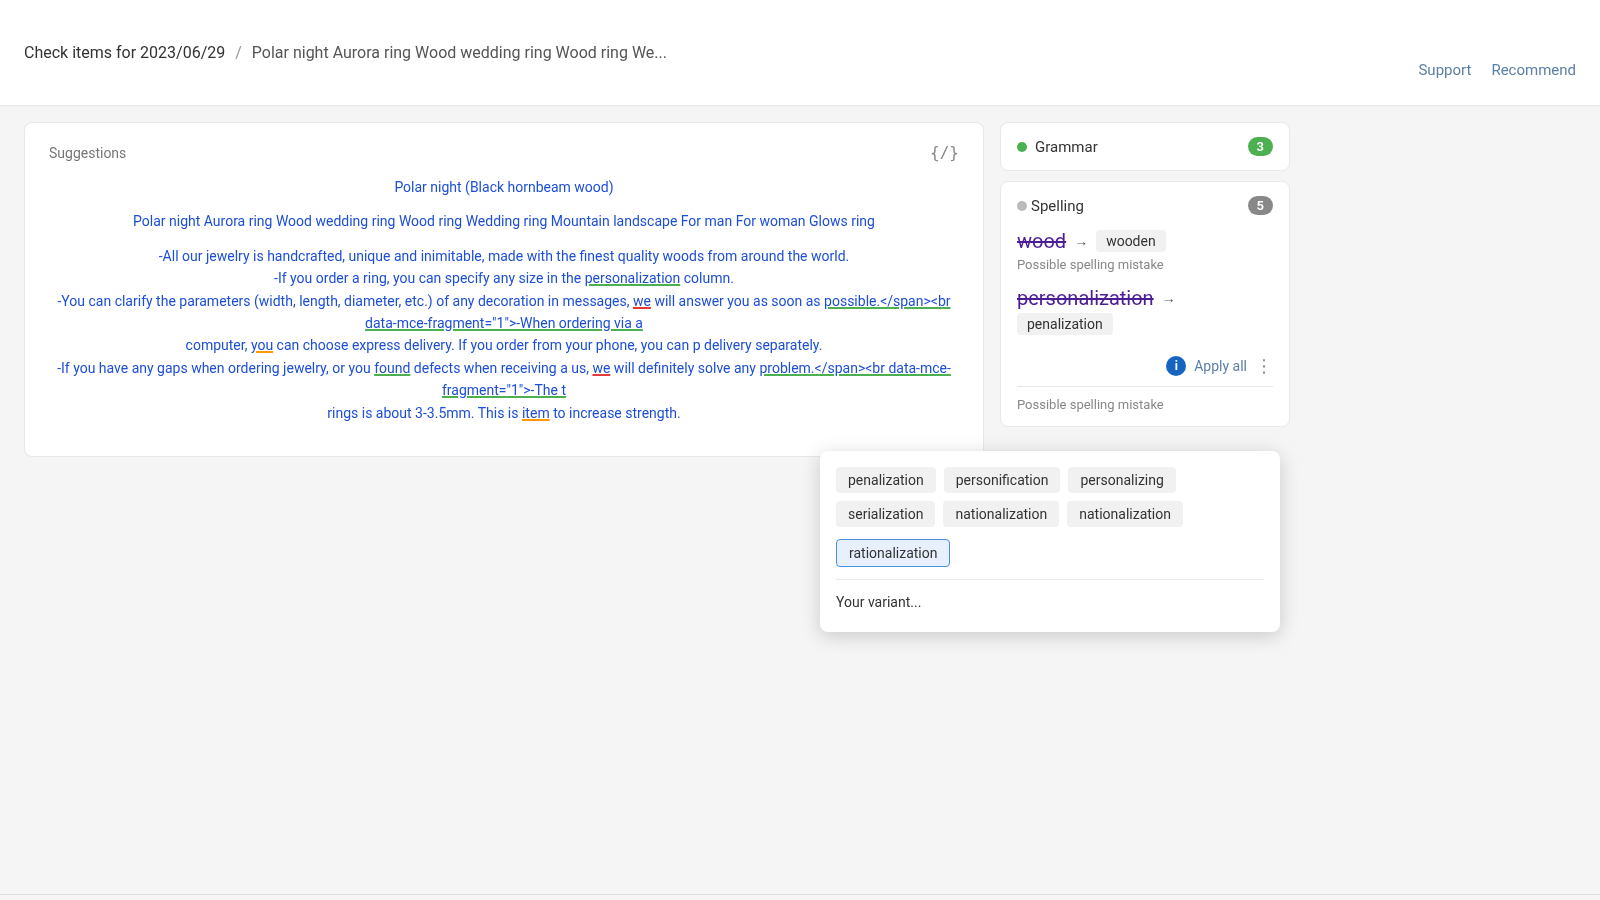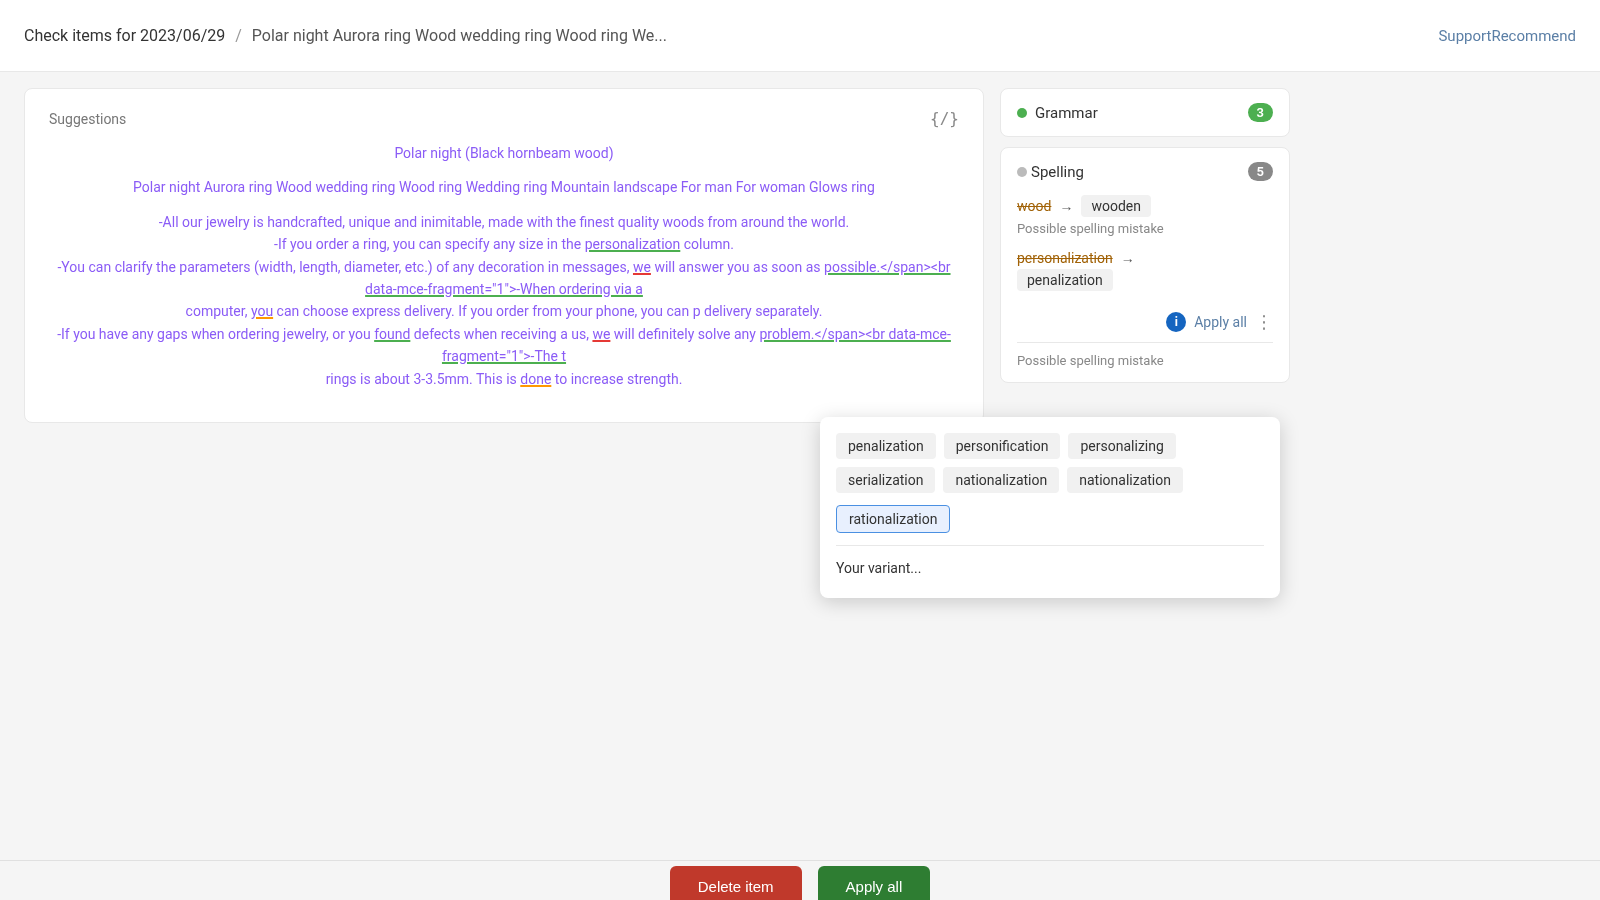--- a/index.html
+++ b/index.html
@@ -26,20 +26,22 @@
     }
     .header-title span.sep {
       color: #999;
       margin: 0 6px;
     }
     .header-title span.path {
       color: #555;
     }
     .header-links {
       display: flex;
+      gap: 20px;
+      margin-top: 35px;
     }
     .header-link {
       color: #5b7fa6;
       font-size: 15px;
       cursor: pointer;
       text-decoration: none;
     }
 
     
     .main-layout {
@@ -78,21 +80,21 @@
       color: #777;
     }
     .card-header-icon {
       font-size: 16px;
       color: #888;
       font-family: monospace;
     }
 
     .suggestions-text {
       font-size: 14px;
-      color: #8b5cf6;
+      color: #1d4ed8;
       line-height: 1.6;
     }
 
     .suggestions-text p {
       margin-bottom: 12px;
     }
 
     .suggestions-text .underline-green {
       text-decoration: underline;
       text-decoration-color: #4caf50;
@@ -212,22 +214,22 @@
       margin-bottom: 14px;
     }
     .correction-row {
       display: flex;
       align-items: center;
       gap: 8px;
       margin-bottom: 4px;
     }
     .word-strikethrough {
       text-decoration: line-through;
-      color: #a16207;
-      font-size: 14px;
+      color: #4c1d95;
+      font-size: 20px;
     }
     .arrow-icon {
       color: #555;
       font-size: 14px;
     }
     .word-replacement {
       background: #f1f1f1;
       border-radius: 4px;
       padding: 3px 10px;
       font-size: 14px;
@@ -371,21 +373,21 @@
       </div>
       <div class="suggestions-text">
         <p>Polar night (Black hornbeam wood)</p>
         <p>Polar night Aurora ring Wood wedding ring Wood ring Wedding ring Mountain landscape For man For woman Glows ring</p>
         <p>
           -All our jewelry is handcrafted, unique and inimitable, made with the finest quality woods from around the world.<br>
           -If you order a ring, you can specify any size in the <span class="underline-green">personalization</span> column.<br>
           -You can clarify the parameters (width, length, diameter, etc.) of any decoration in messages, <span class="underline-red">we</span> will answer you as soon as <span class="underline-green">possible.&lt;/span&gt;&lt;br data-mce-fragment="1"&gt;-When ordering via a</span><br>
           computer, <span class="underline-orange">you</span> can choose express delivery. If you order from your phone, you can p delivery separately.<br>
           -If you have any gaps when ordering jewelry, or you <span class="underline-green">found</span> defects when receiving a us, <span class="underline-red">we</span> will definitely solve any <span class="underline-green">problem.&lt;/span&gt;&lt;br data-mce-fragment="1"&gt;-The t</span><br>
-          rings is about 3-3.5mm. This is <span class="underline-orange">done</span> to increase strength.
+          rings is about 3-3.5mm. This is <span class="underline-orange">item</span> to increase strength.
         </p>
       </div>
     </div>
 
 
   </div>
 
   <div class="right-panel">
 
     <div class="grammar-card">

